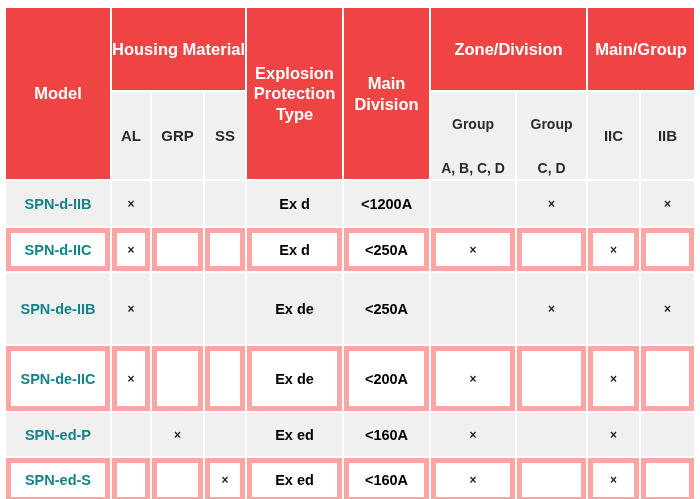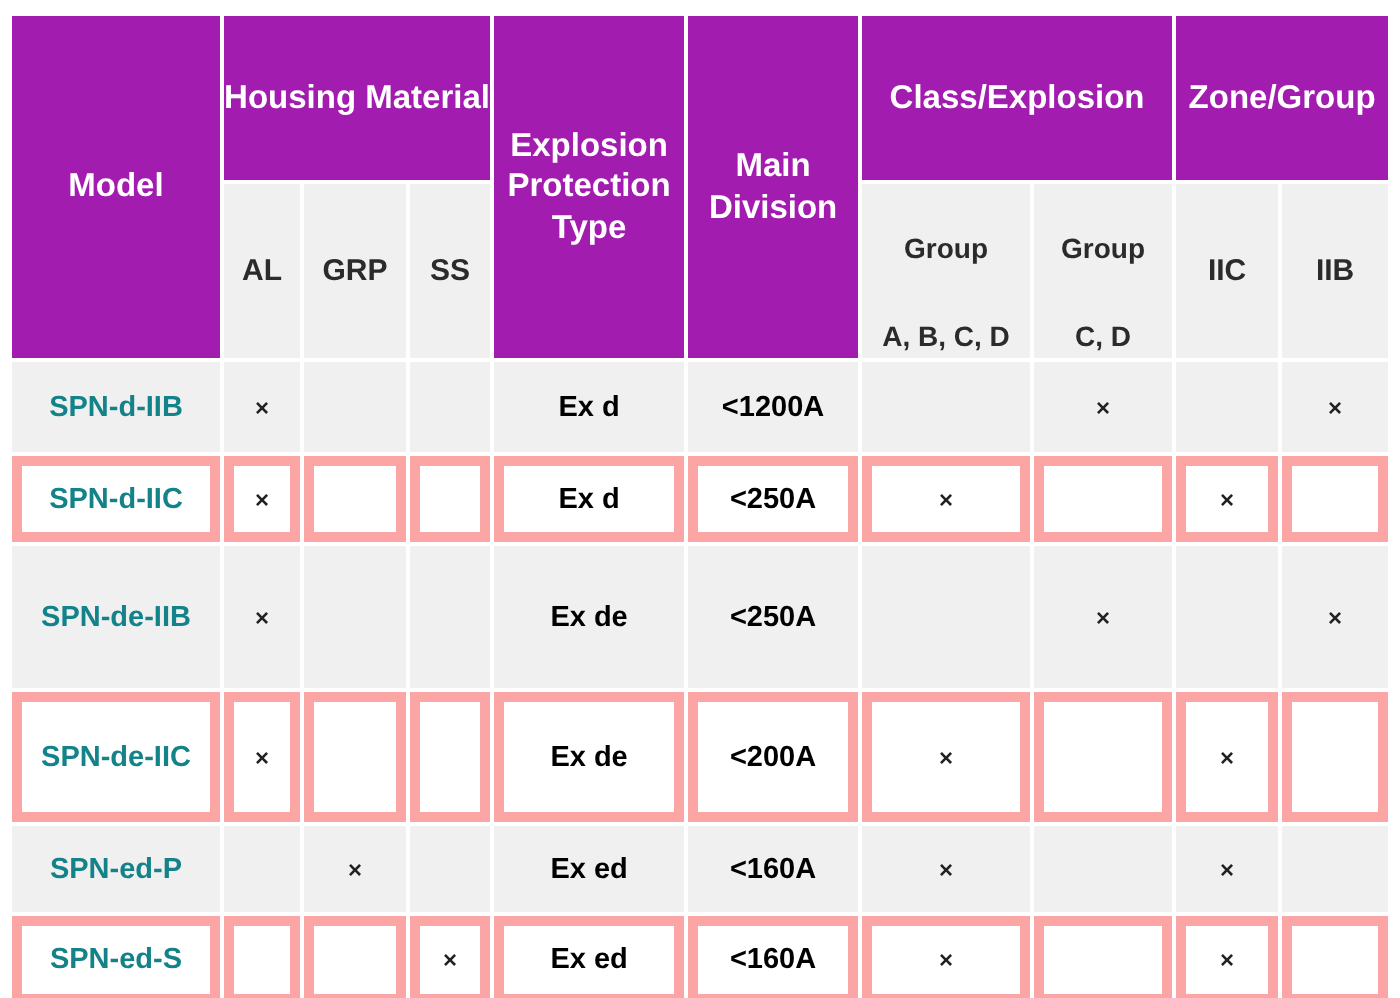--- a/index.html
+++ b/index.html
@@ -23,21 +23,21 @@
     table-layout: fixed;
     width: 692px;
   }
   th, td {
     padding: 0;
     text-align: center;
     vertical-align: middle;
     overflow: hidden;
   }
   th.teal {
-    background: #a21caf;
+    background: #ef4444;
     color: #ffffff;
     font-weight: bold;
     font-size: 16.5px;
     line-height: 1.25;
   }
   th.sub {
     background: #f0f0f0;
     color: #2b2b2b;
     font-weight: bold;
     font-size: 15px;
@@ -84,22 +84,22 @@
         <col style="width:69px">
       <col style="width:51px">
         <col style="width:53px">
     </colgroup>
     <tbody>
         <tr style="height:82px">
       <th class="teal" rowspan="2" style="height:139px">Model</th>
       <th class="teal" colspan="3">Housing Material</th>
       <th class="teal" rowspan="2">Explosion Protection Type</th>
       <th class="teal" rowspan="2">Main Division</th>
-      <th class="teal" colspan="2">Class/Explosion</th>
-      <th class="teal" colspan="2">Zone/Group</th>
+      <th class="teal" colspan="2">Zone/Division</th>
+      <th class="teal" colspan="2">Main/Group</th>
     </tr>
     <tr style="height:74px">
       <th class="sub">AL</th>
       <th class="sub">GRP</th>
       <th class="sub">SS</th>
       <th class="sub">
         <span class="subline">Group</span>
         <span class="subline">A, B, C, D</span>
       </th>
       <th class="sub">

